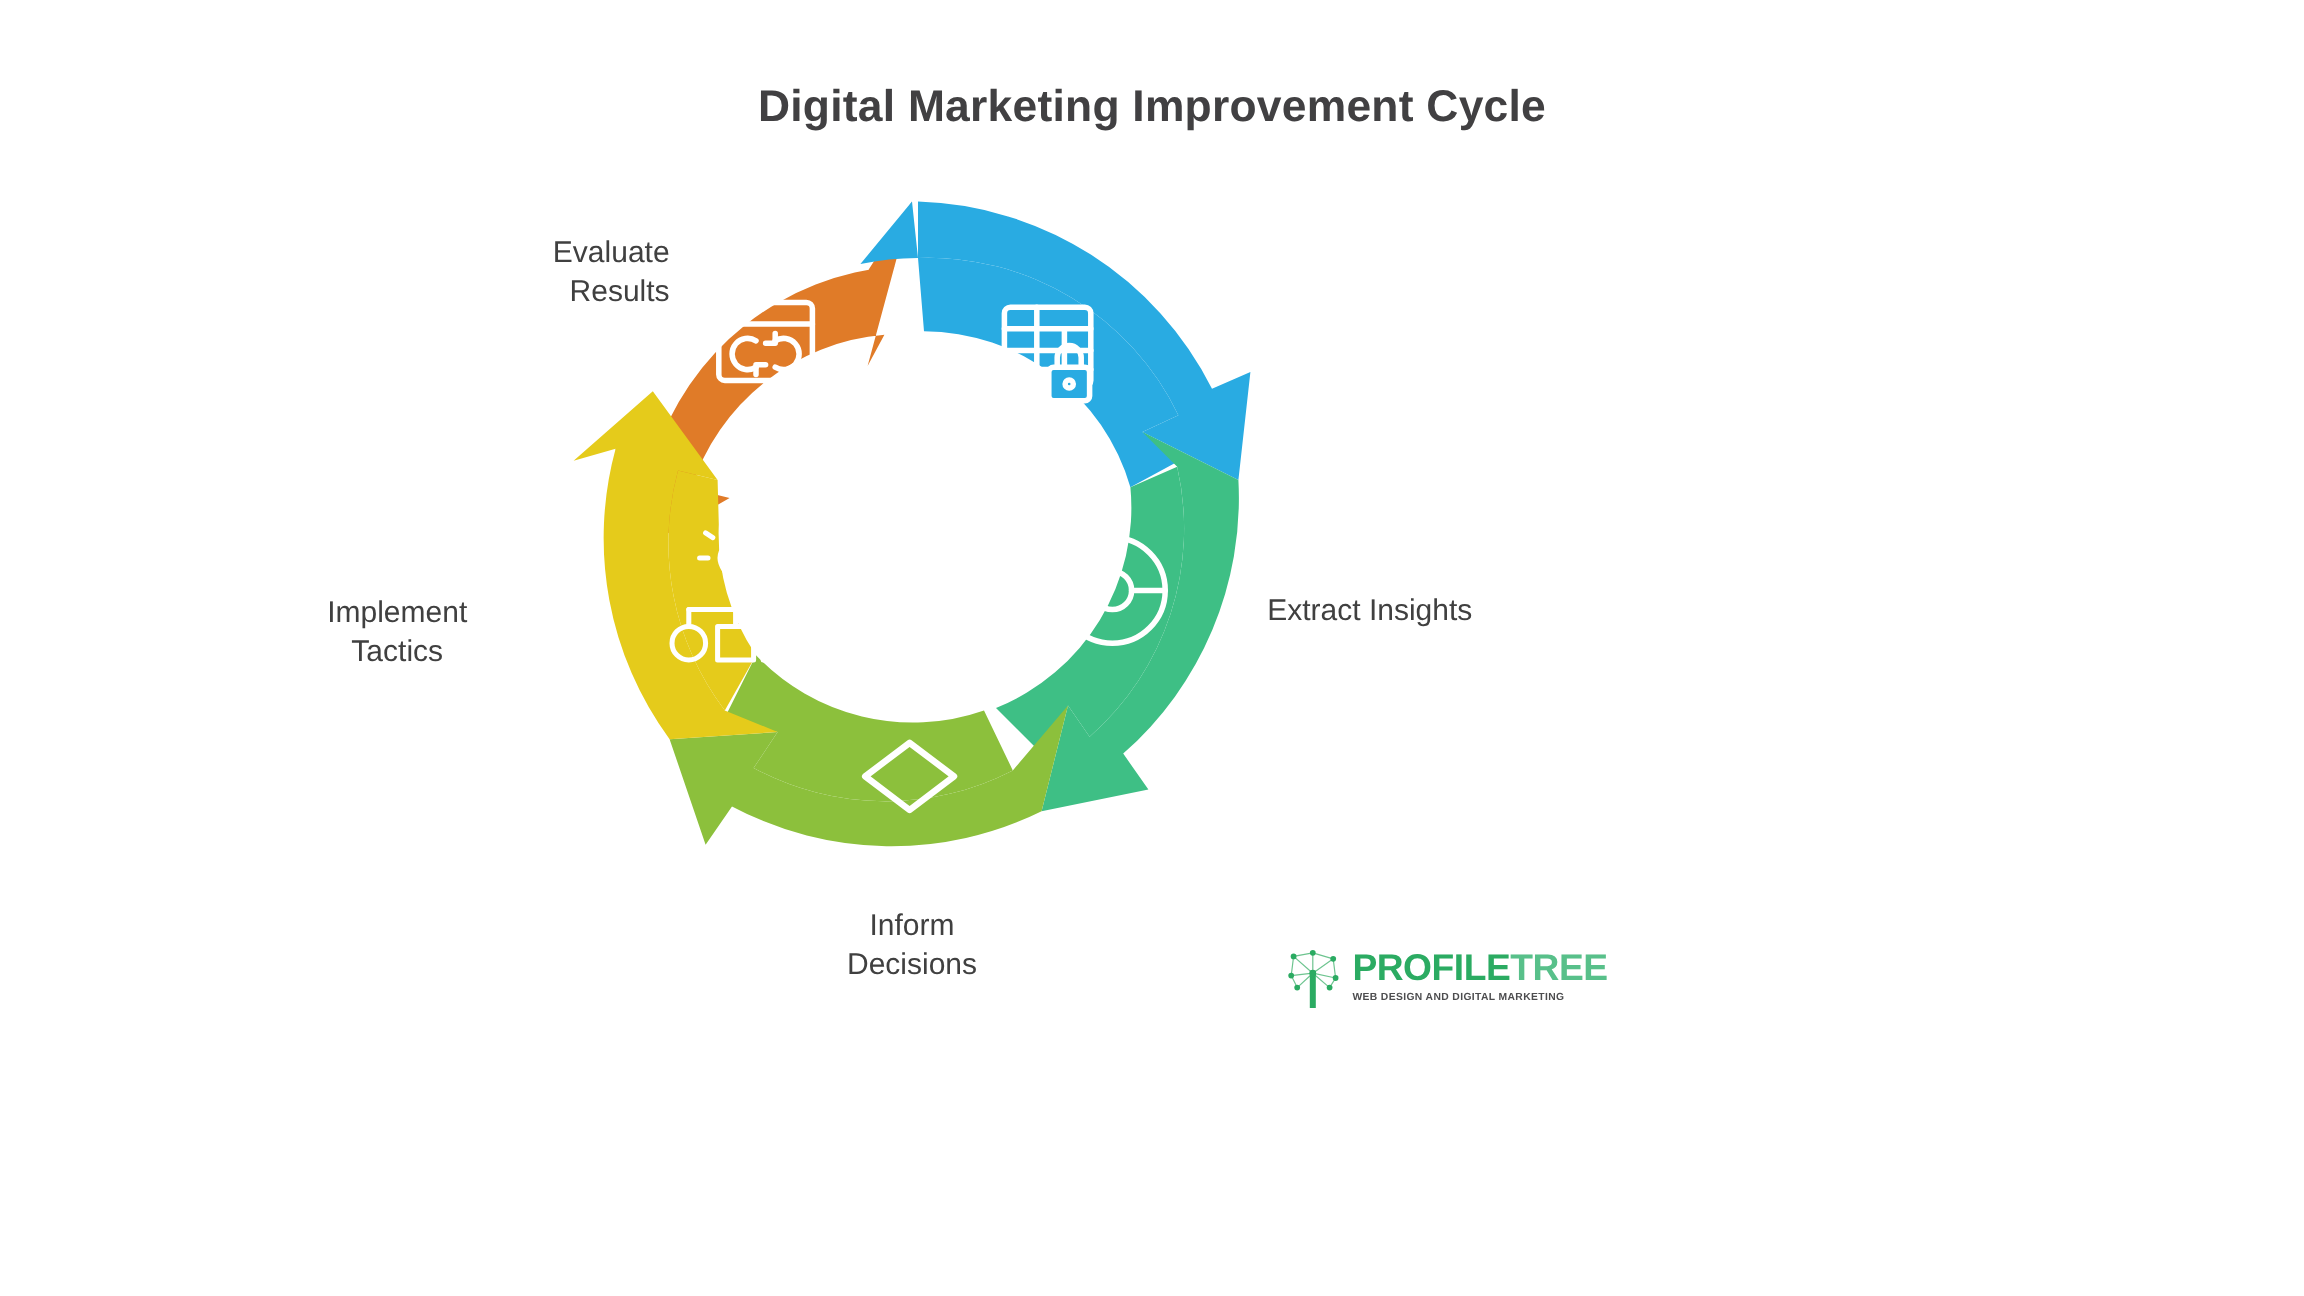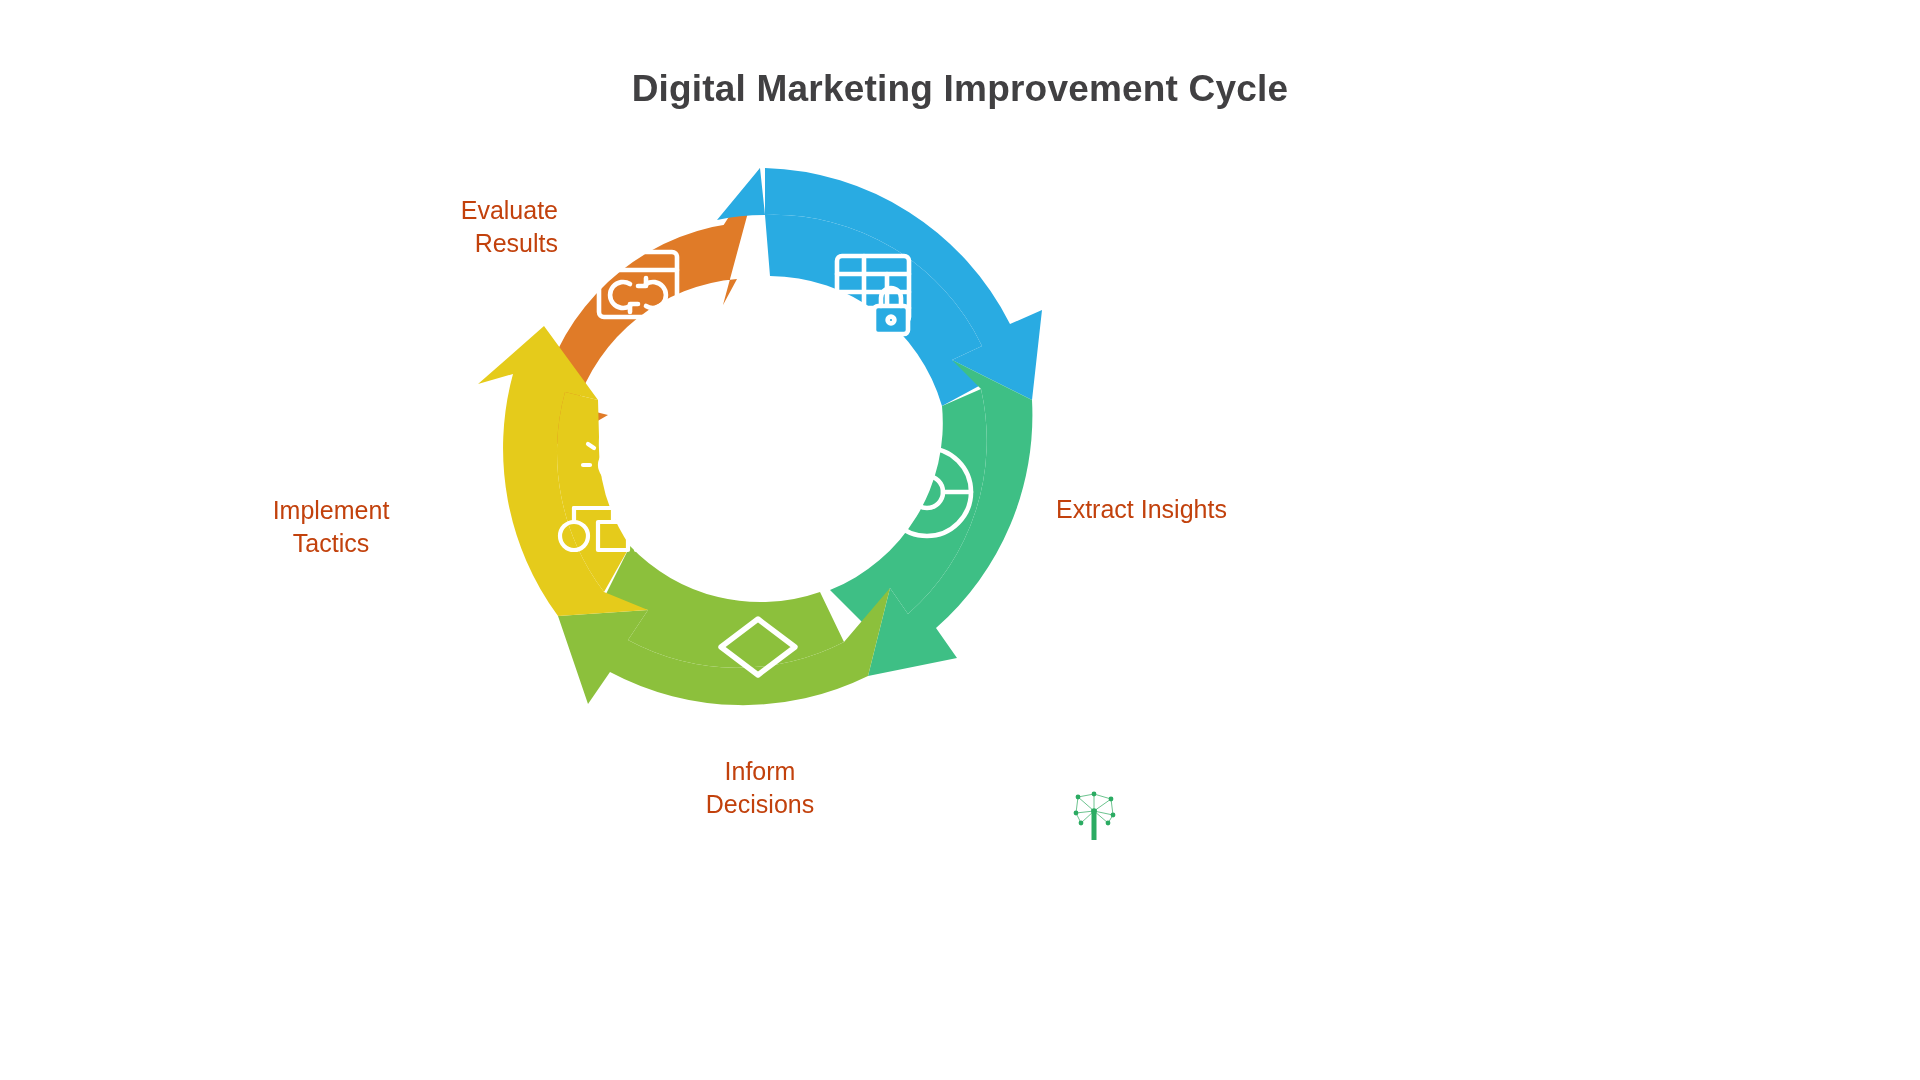--- a/index.html
+++ b/index.html
@@ -48,21 +48,21 @@
   .cycle-svg {
     display: block;
     width: 580px;
     height: 580px;
   }
 
   
   .label {
     position: absolute;
     font-size: 25px;
-    color: #c2410c;
+    color: #404040;
     line-height: 1.30;
     font-family: "Liberation Sans", sans-serif;
     white-space: pre-line;
   }
   .label-evaluate {
     left: 300px;
     top: 194px;
     width: 258px;
     text-align: right;
   }
@@ -320,15 +320,19 @@
         <circle cx="26" cy="9" r="2.4"></circle>
         <circle cx="43" cy="14" r="2.4"></circle>
         <circle cx="8" cy="28" r="2.4"></circle>
         <circle cx="45" cy="30" r="2.4"></circle>
         <circle cx="13" cy="38" r="2.4"></circle>
         <circle cx="40" cy="38" r="2.4"></circle>
         <circle cx="26" cy="26" r="2.8"></circle>
       </g>
       <rect x="23.5" y="24" width="5" height="31" fill="#2bab62"></rect>
     </svg>
+    <div class="logo-text">
+      <div class="logo-word"><span class="w1">PROFILE</span><span class="w2">TREE</span></div>
+      <div class="logo-tag">WEB DESIGN AND DIGITAL MARKETING</div>
+    </div>
   </div>
 
 </div>
 
 </body></html>

